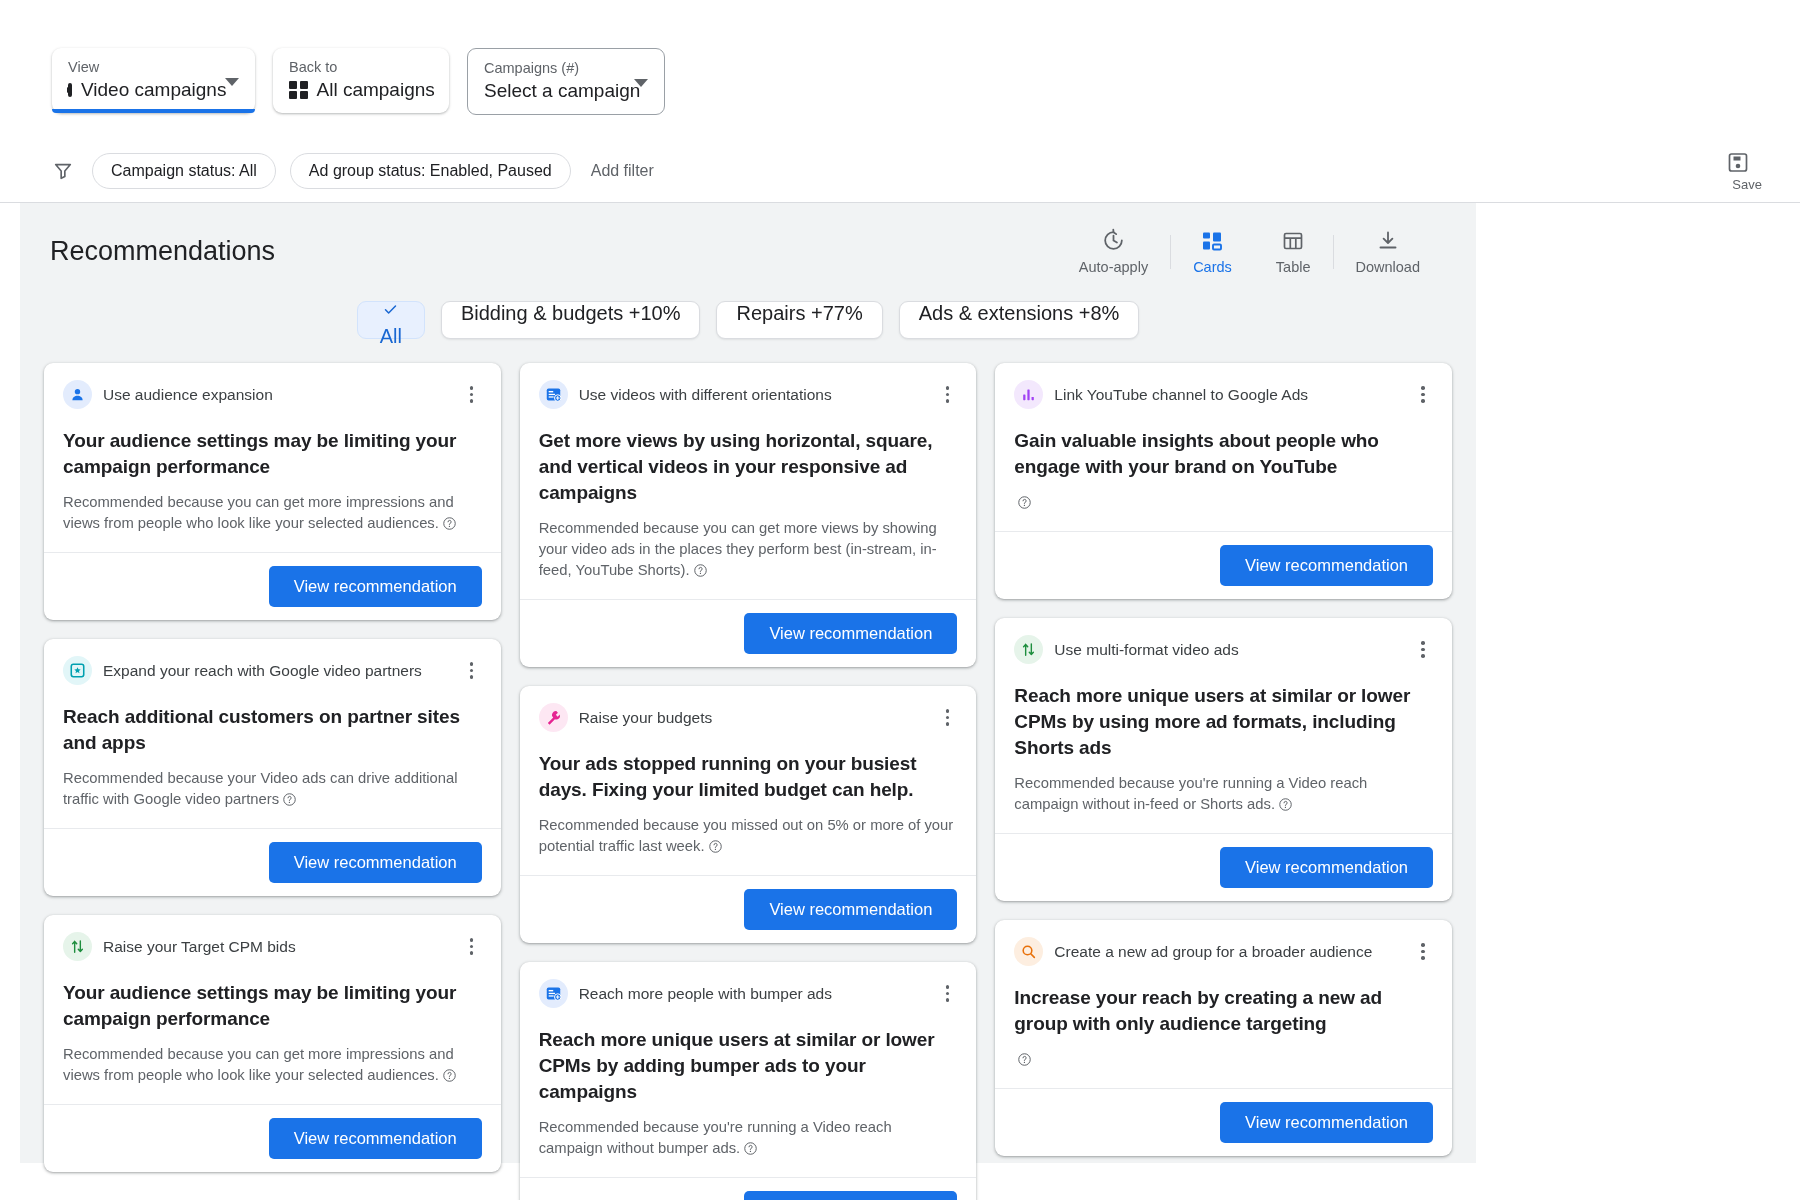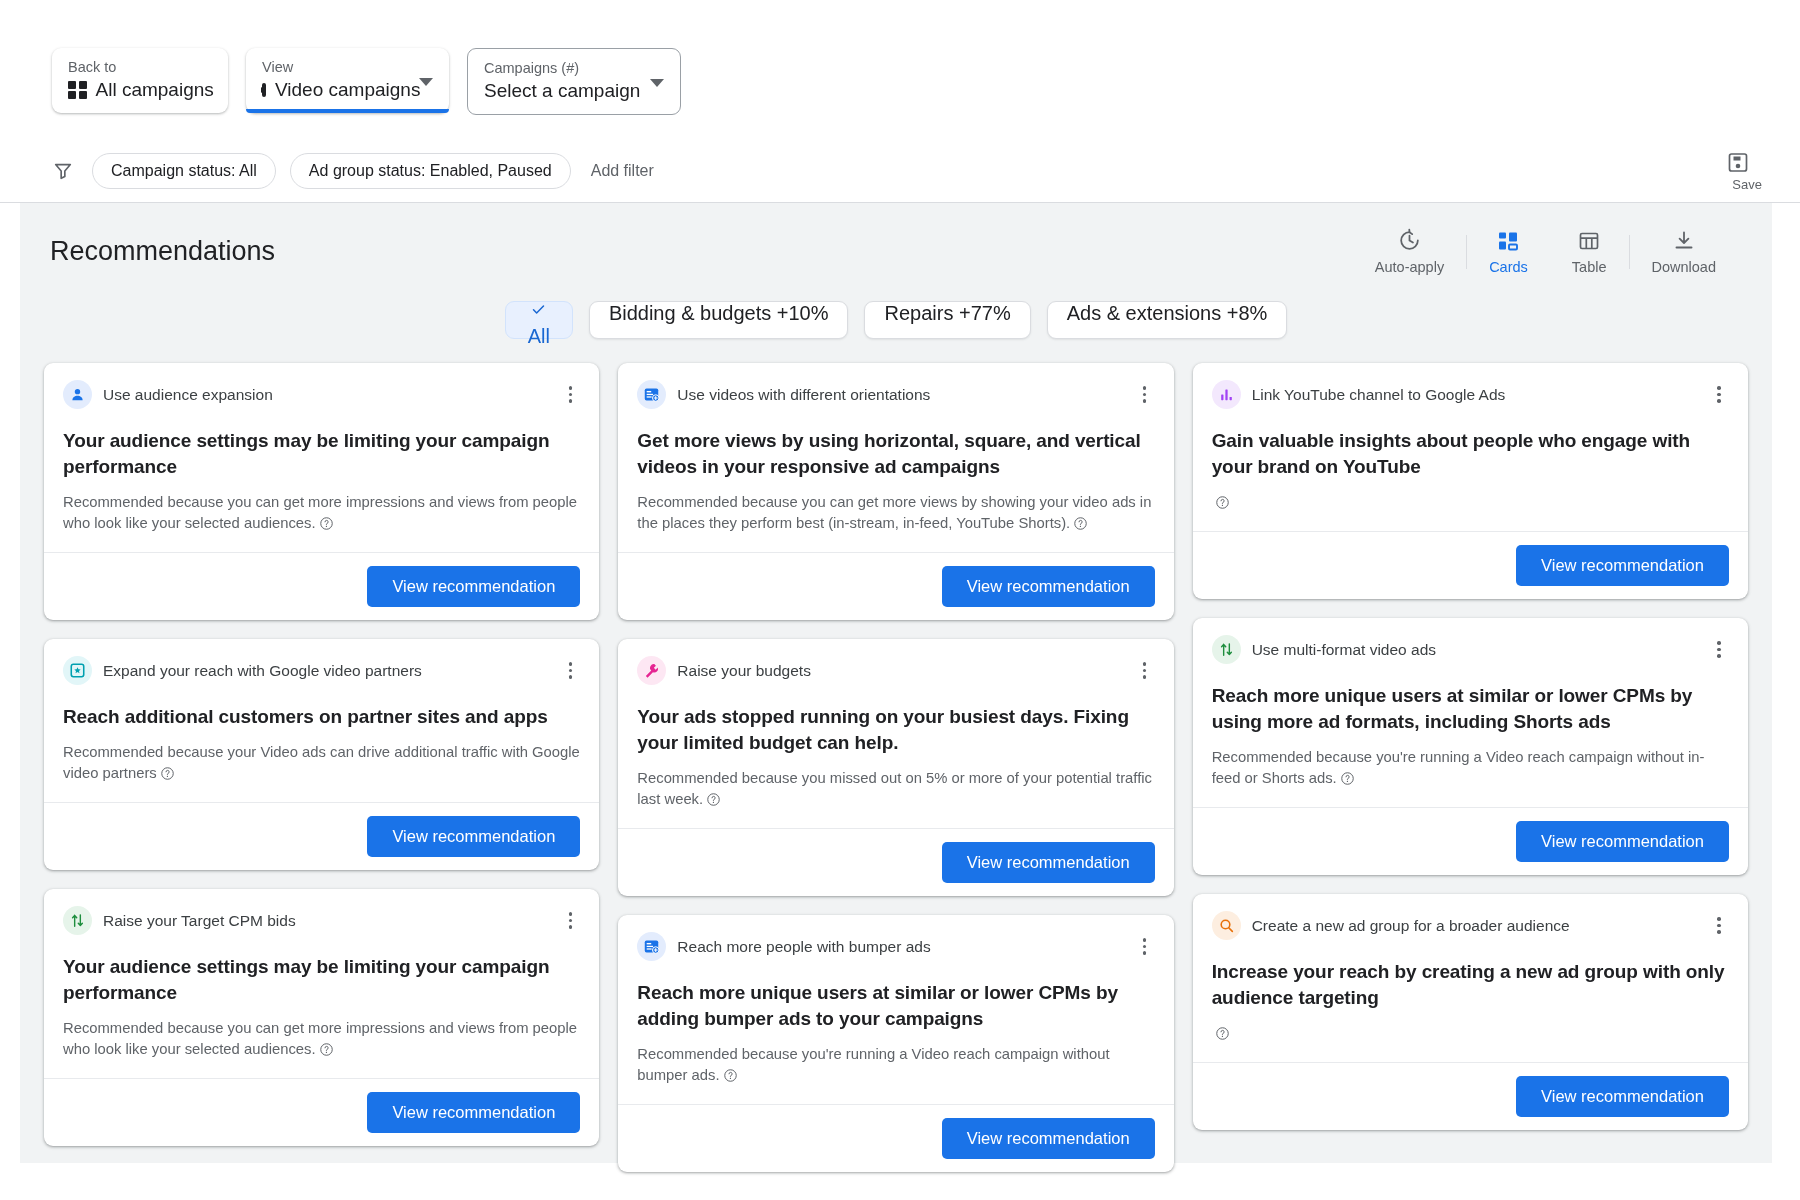--- a/index.html
+++ b/index.html
@@ -23,21 +23,21 @@
   .sel-box {
     background:#fff; border-radius:9px; padding:11px 16px 12px 16px;
     min-height:58px; position:relative; display:flex; flex-direction:column; justify-content:center;
     box-shadow: 0 1px 3px rgba(60,64,67,.26), 0 1px 2px rgba(60,64,67,.14);
   }
   .sel-box.outline { box-shadow:none; border:1px solid #9aa0a6; }
   .sel-label { font-size:14.5px; color:#5f6368; line-height:16px; margin-bottom:4px; }
   .sel-value { font-size:19px; color:#202124; line-height:22px; display:flex; align-items:center; gap:9px; white-space:nowrap;}
   .sel-box.w1 { width:176px; }
   .sel-box.w2 { width:203px; padding-right:46px; }
-  .sel-box.w3 { width:214px; padding-right:66px; }
+  .sel-box.w3 { width:198px; padding-right:66px; }
   .caret {
     position:absolute; right:16px; top:50%; margin-top:-3px;
     width:0;height:0;border-left:7px solid transparent;border-right:7px solid transparent;
     border-top:8px solid #5f6368;
   }
   .underline-blue {
     position:absolute; left:0; right:0; bottom:0; height:4px; background:#1a73e8;
     border-bottom-left-radius:9px; border-bottom-right-radius:9px;
   }
 
@@ -64,21 +64,21 @@
   }
   .addfilter { font-size:16px; color:#5f6368; margin-left:6px; }
   .save-btn {
     position:absolute; right:38px; top:50%; transform:translateY(-50%);
     display:flex; flex-direction:column; align-items:center; gap:2px; color:#5f6368;
   }
   .save-btn .lbl { font-size:13px;margin-left:18px; }
 
   
   .content {
-    position:absolute; left:20px; top:203px; width:1752px; height:960px;
+    position:absolute; left:20px; top:203px; width:1456px; height:960px;
     background:#f1f3f4;
   }
   .head-row { display:flex; align-items:center; padding:25px 34px 0 30px; }
   .page-title { font-size:27px; font-weight:400; color:#202124; letter-spacing:0; }
   .head-actions { margin-left:auto; display:flex; align-items:flex-end; gap:0px; }
   .act {
     display:flex; flex-direction:column; align-items:center; gap:6px;
     padding:0 22px; color:#5f6368; font-size:14.5px; white-space:nowrap;
   }
   .act.active { color:#1a73e8; }
@@ -129,42 +129,42 @@
   }
   .bottom-pad{height:40px;}
 </style>
 </head>
 <body>
 
 <div class="page">
 
   <div class="toolbar">
     <div class="tb-row">
+
+      <div class="sel-box w2">
+        <div class="sel-label">View</div>
+        <div class="sel-value">
+          <span class="ic-video"></span>
+          <span>Video campaigns</span>
+        </div>
+        <span class="caret"></span>
+        <span class="underline-blue"></span>
+      </div>
 
       <div class="sel-box w1">
         <div class="sel-label">Back to</div>
         <div class="sel-value">
           <span class="ic-grid">
               <i></i>
               <i></i>
               <i></i>
               <i></i>
             </span>
           <span>All campaigns</span>
         </div>
-      </div>
-
-      <div class="sel-box w2">
-        <div class="sel-label">View</div>
-        <div class="sel-value">
-          <span class="ic-video"></span>
-          <span>Video campaigns</span>
-        </div>
-        <span class="caret"></span>
-        <span class="underline-blue"></span>
       </div>
 
       <div class="sel-box outline w3">
         <div class="sel-label">Campaigns (#)</div>
         <div class="sel-value">Select a campaign</div>
         <span class="caret"></span>
       </div>
 
     </div>
   </div>

